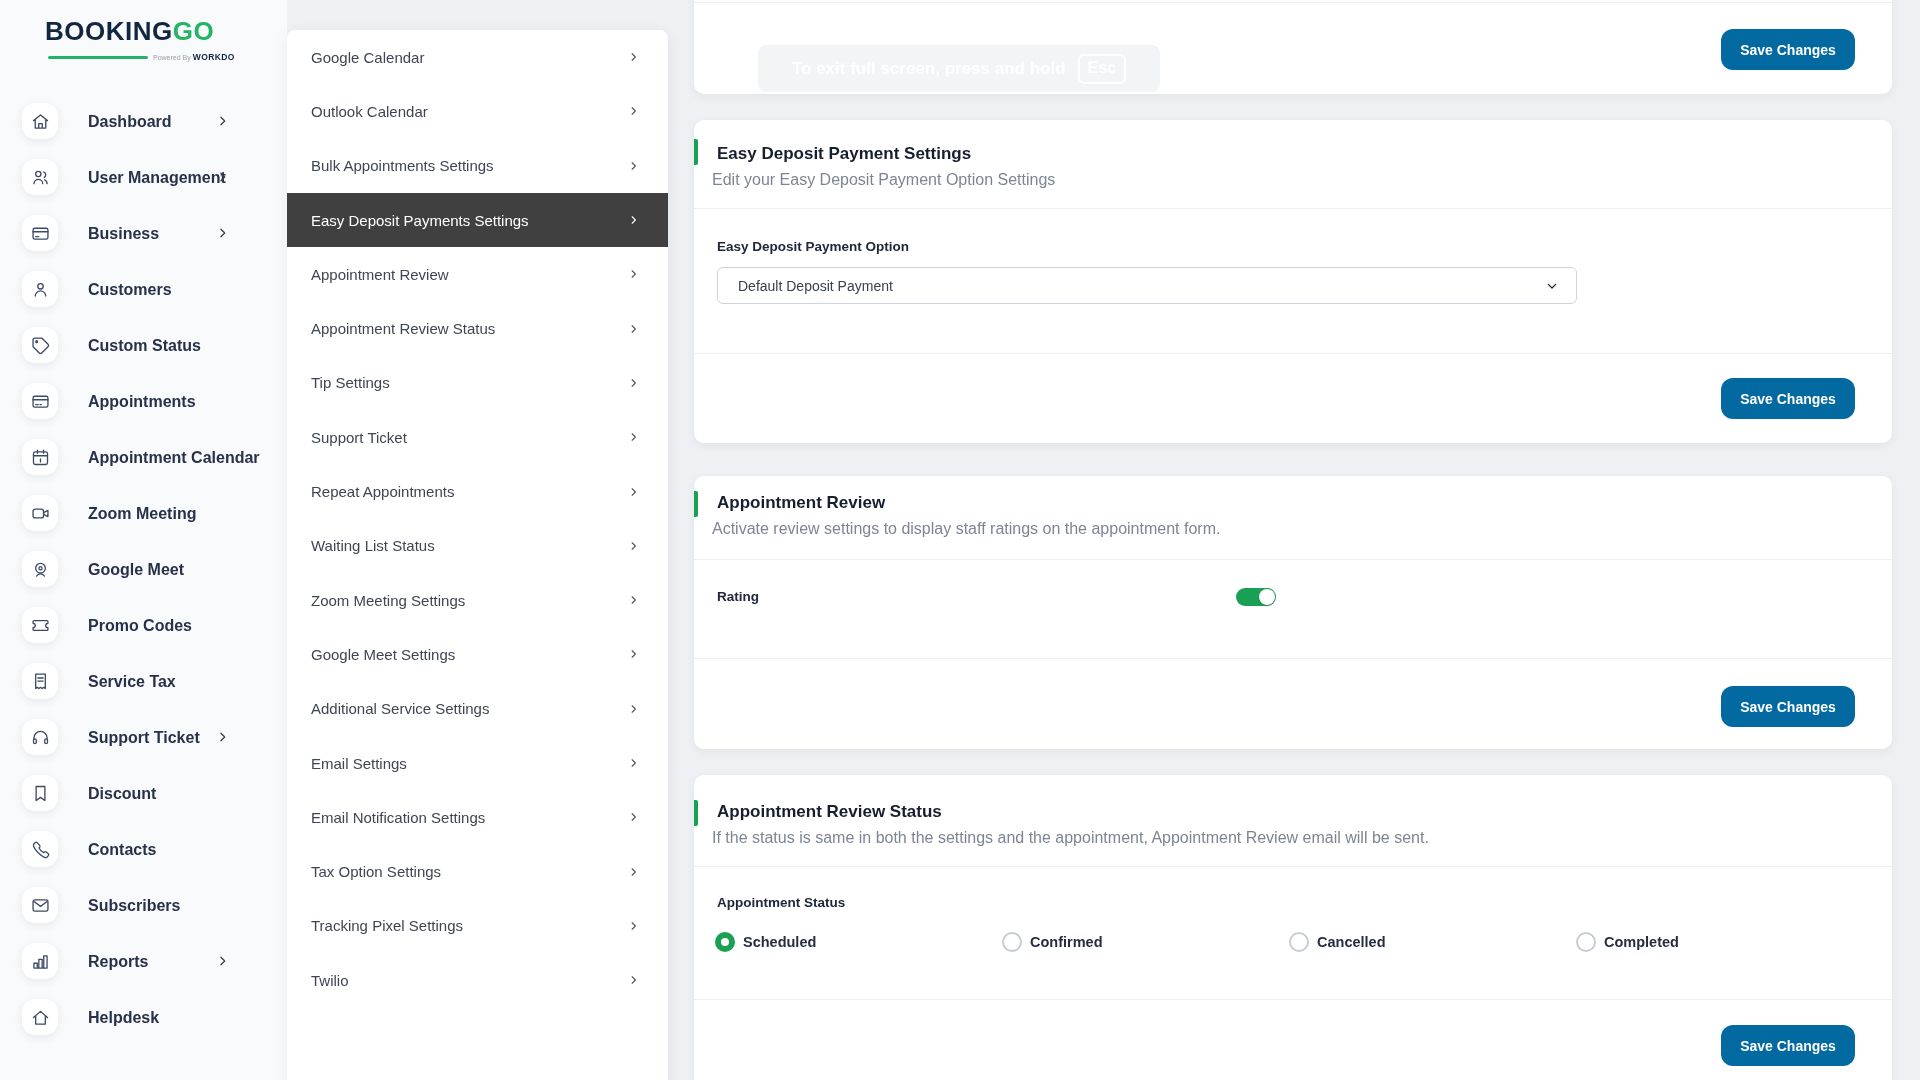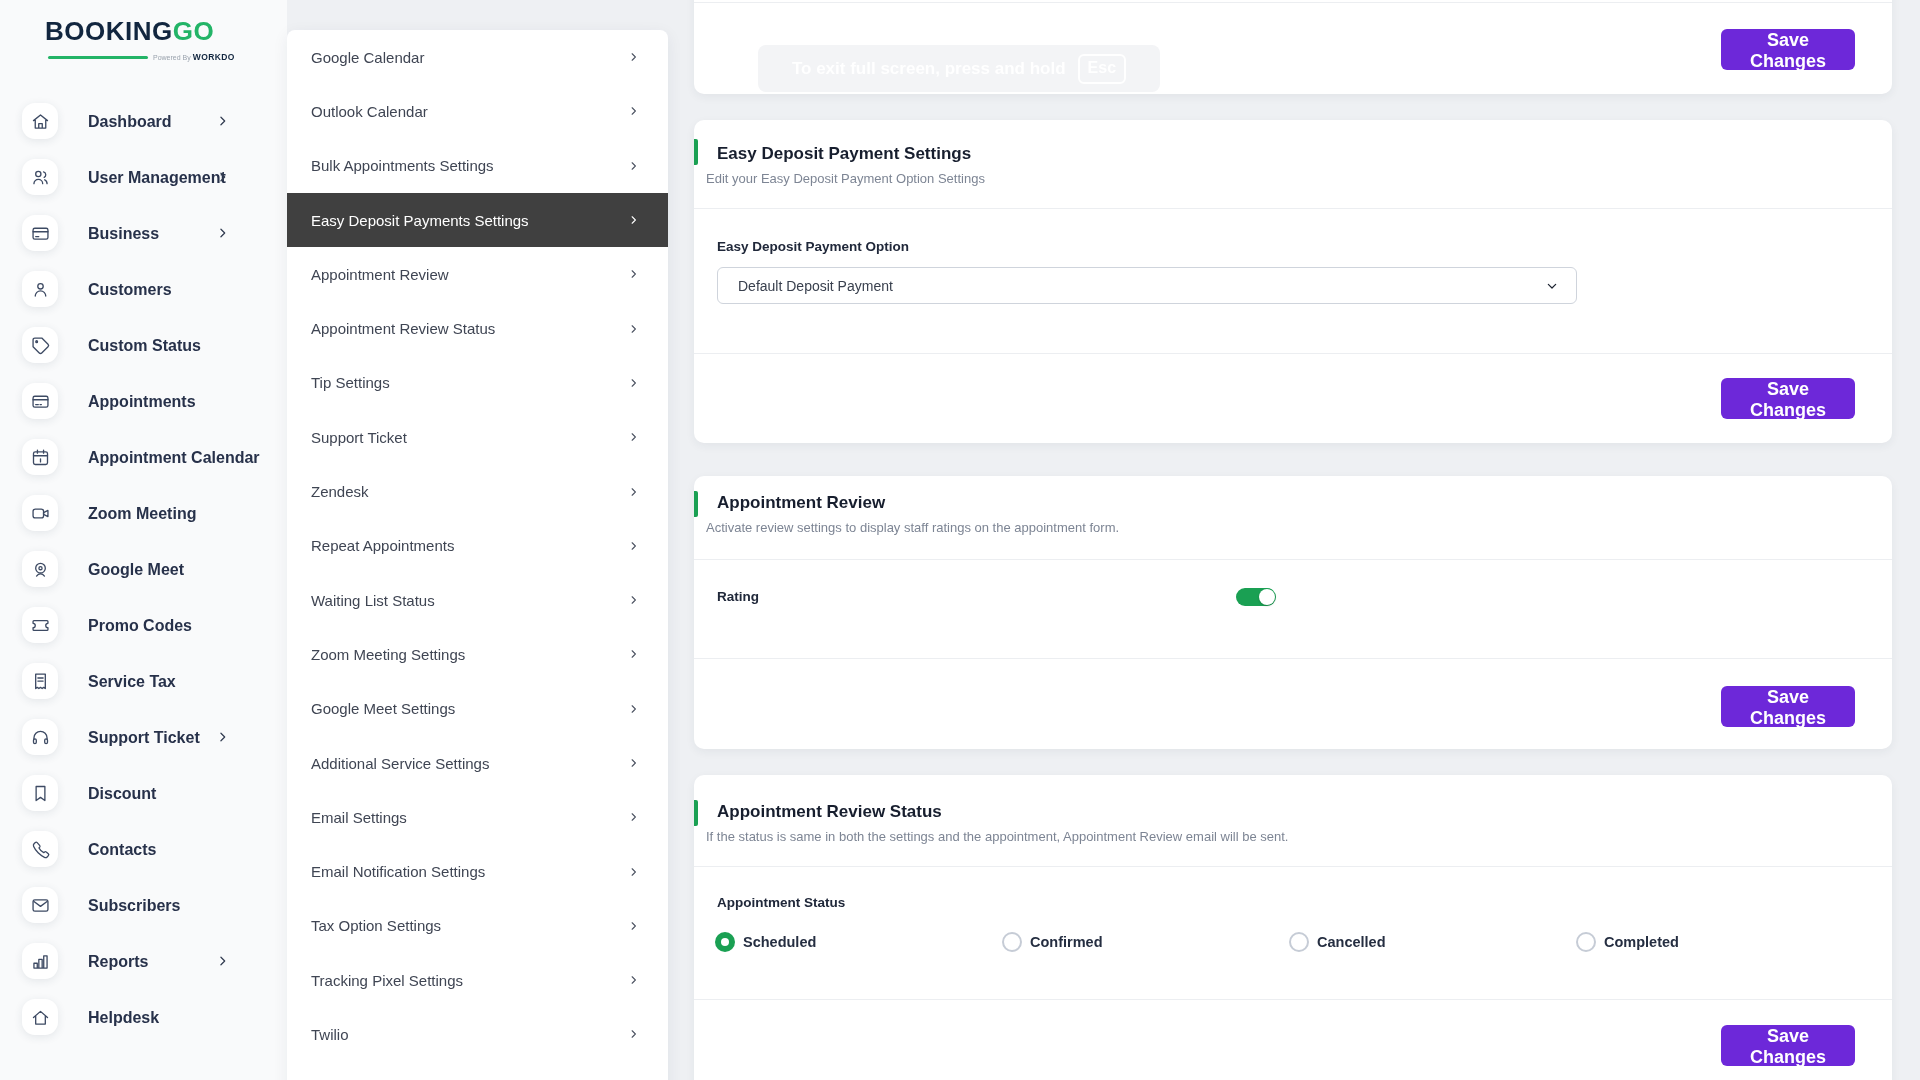--- a/index.html
+++ b/index.html
@@ -30,23 +30,23 @@
   .menu-panel{position:absolute;left:287px;top:30px;width:381px;height:1070px;background:#ffffff;border-radius:8px 8px 0 0;box-shadow:0 4px 16px rgba(35,45,65,.07)}
   .menu-item{position:relative;height:54.3px;display:flex;align-items:center;padding:0 0 0 24px;box-sizing:border-box;font-size:15px;color:#3f4553;cursor:pointer;white-space:nowrap}
   .menu-item .m-chev{position:absolute;right:28px;top:50%;transform:translateY(-50%);width:13px;height:13px;stroke:#4a5160;fill:none;stroke-width:2;stroke-linecap:round;stroke-linejoin:round}
   .menu-item.selected{background:#404040;color:#ffffff;font-weight:500}
   .menu-item.selected .m-chev{stroke:#ffffff}
   
   .card{position:absolute;left:694px;width:1198px;background:#ffffff;border-radius:10px;box-shadow:0 3px 10px rgba(35,45,65,.06)}
   .divider{position:absolute;left:0;width:1198px;height:1px;background:#eceef1}
   .accent{position:absolute;left:0;width:4px;background:#1aa053;border-radius:0 2px 2px 0}
   .c-title{position:absolute;left:23px;font-size:17px;font-weight:700;color:#171e2e;white-space:nowrap}
-  .c-sub{position:absolute;left:12px;font-size:13px;color:#7d8594;white-space:nowrap}
+  .c-sub{position:absolute;left:18px;font-size:16px;color:#7d8594;white-space:nowrap}
   .f-label{position:absolute;left:23px;font-size:13.5px;font-weight:700;color:#20283a;white-space:nowrap}
-  .save-btn{position:absolute;right:37px;width:134px;height:41px;background:#6d28d9;border:none;border-radius:6px;color:#ffffff;font-size:18px;font-weight:600;font-family:inherit;cursor:pointer}
+  .save-btn{position:absolute;right:37px;width:134px;height:41px;background:#0369a1;border:none;border-radius:12px;color:#ffffff;font-size:14px;font-weight:600;font-family:inherit;cursor:pointer}
   .select{position:absolute;left:23px;width:860px;height:37px;border:1px solid #cfd4dc;border-radius:6px;box-sizing:border-box;display:flex;align-items:center;padding:0 16px 0 20px;cursor:pointer;background:#fff}
   .select-value{flex:1;font-size:14px;color:#39404e}
   .select-chev{width:16px;height:16px;stroke:#1c2330;fill:none;stroke-width:1.8;stroke-linecap:round;stroke-linejoin:round}
   .toggle{position:absolute;width:40px;height:18px;background:#1aa053;border-radius:10px;cursor:pointer}
   .toggle .knob{position:absolute;right:1px;top:1px;width:16px;height:16px;background:#ffffff;border-radius:50%;box-shadow:0 1px 2px rgba(0,0,0,.2)}
   .radio-row{position:absolute;left:21px;top:157px;display:flex}
   .radio-opt{width:287px;display:flex;align-items:center;cursor:pointer}
   .radio{width:20px;height:20px;border-radius:50%;border:2px solid #c6ccd6;background:#fff;box-sizing:border-box;margin-right:8px;position:relative;flex:none}
   .radio.checked{border:none;background:#1aa053}
   .radio.checked::after{content:"";position:absolute;left:6px;top:6px;width:8px;height:8px;background:#fff;border-radius:50%}
@@ -363,26 +363,20 @@
       </svg>
   </div>
 
   <div class="menu-item">
     <span class="m-label">Support Ticket</span>
     <svg class="m-chev" viewBox="0 0 24 24">
         <polyline points="9.5 6 15.5 12 9.5 18"></polyline>
       </svg>
   </div>
 
-  <div class="menu-item">
-    <span class="m-label">Zendesk</span>
-    <svg class="m-chev" viewBox="0 0 24 24">
-        <polyline points="9.5 6 15.5 12 9.5 18"></polyline>
-      </svg>
-  </div>
 
   <div class="menu-item">
     <span class="m-label">Repeat Appointments</span>
     <svg class="m-chev" viewBox="0 0 24 24">
         <polyline points="9.5 6 15.5 12 9.5 18"></polyline>
       </svg>
   </div>
 
   <div class="menu-item">
     <span class="m-label">Waiting List Status</span>

